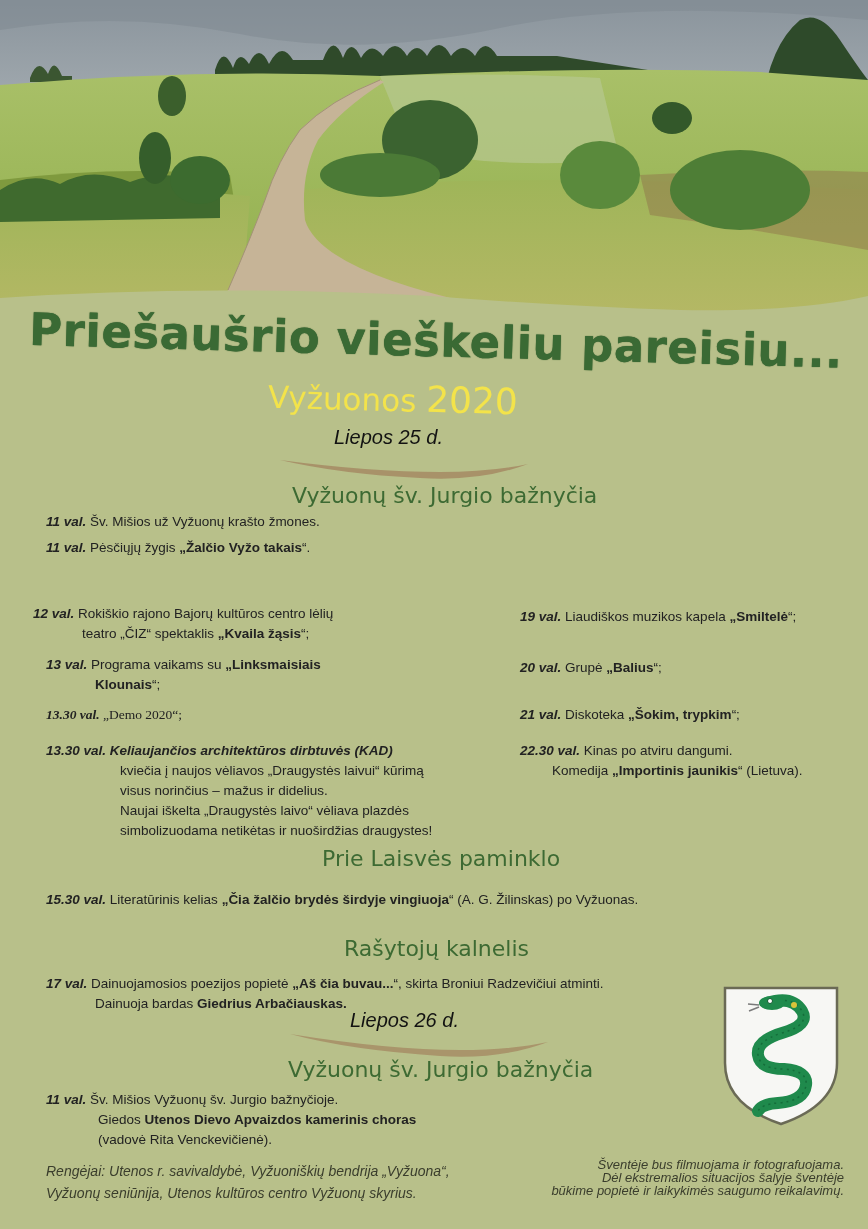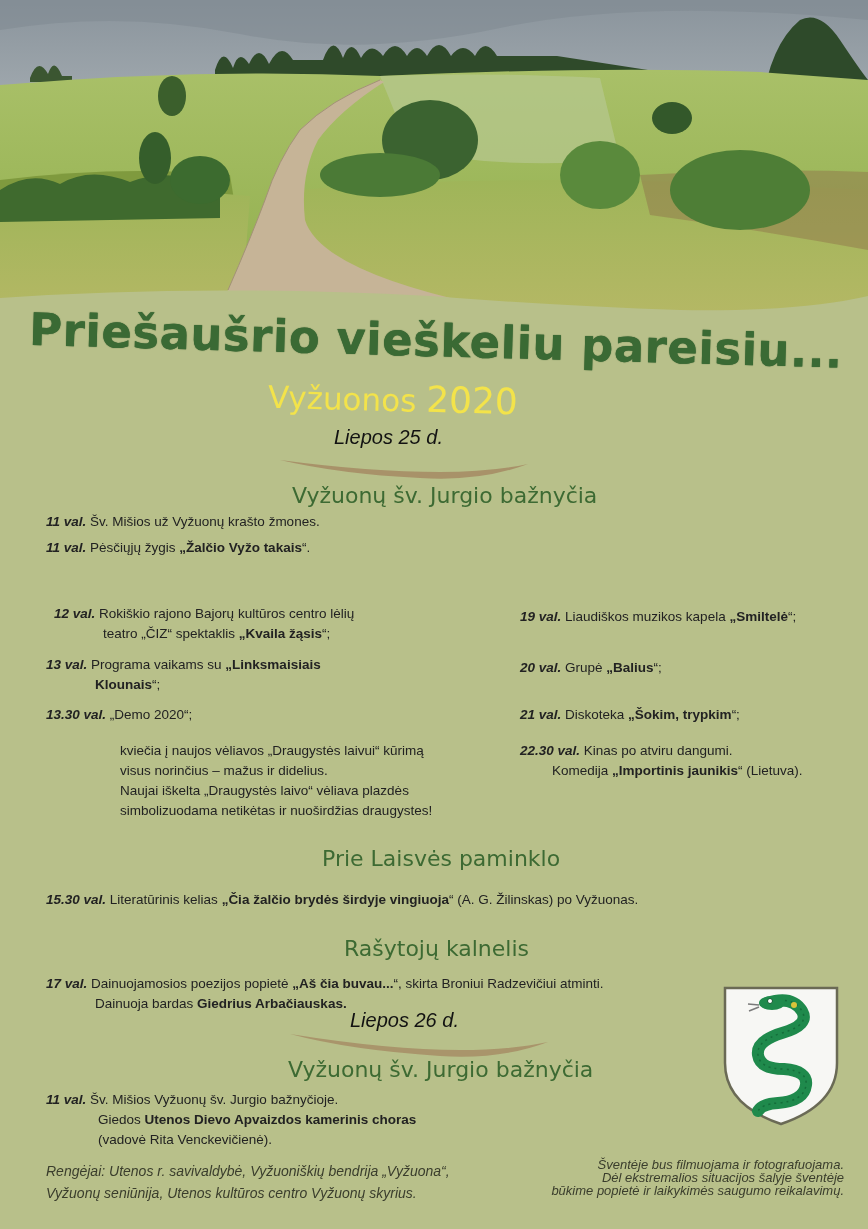--- a/index.html
+++ b/index.html
@@ -125,33 +125,34 @@
   <div class="ev" style="left:46px;top:512px;">
     <span class="t">11 val.</span>
     <span>Šv. Mišios už Vyžuonų krašto žmones.</span>
   </div>
   <div class="ev" style="left:46px;top:538px;">
     <span class="t">11 val.</span>
     <span>Pėsčiųjų žygis </span><b>„Žalčio Vyžo takais</b><span>“.</span>
   </div>
 
 
-  <div class="ev" style="left:54px;top:604px;">
+  <div class="ev" style="left:33px;top:604px;">
     <div><span class="t">12 val.</span> <span>Rokiškio rajono Bajorų kultūros centro lėlių</span></div>
     <div class="ind"><span>teatro „ČIZ“ spektaklis </span><b>„Kvaila žąsis</b><span>“;</span></div>
   </div>
   <div class="ev" style="left:46px;top:655px;">
     <div><span class="t">13 val.</span> <span>Programa vaikams su  </span><b>„Linksmaisiais</b></div>
     <div class="ind"><b>Klounais</b><span>“;</span></div>
   </div>
-  <div class="ev" style="left:46px;top:705px;">
+  <div class="ev" style="left:46px;top:705px;font-family:Liberation Serif, serif;">
     <span class="t">13.30 val.</span>
     <span>„Demo 2020“;</span>
   </div>
   <div class="ev" style="left:46px;top:741px;">
+    <div><span class="t">13.30 val.</span> <b style="font-style:italic">Keliaujančios architektūros dirbtuvės (KAD)</b></div>
     <div class="ind2">kviečia į naujos vėliavos „Draugystės laivui“ kūrimą</div>
     <div class="ind2">visus norinčius – mažus ir didelius.</div>
     <div class="ind2">Naujai iškelta „Draugystės laivo“ vėliava plazdės</div>
     <div class="ind2">simbolizuodama netikėtas ir nuoširdžias draugystes!</div>
   </div>
 
   <div class="ev" style="left:520px;top:607px;">
     <span class="t">19 val.</span>
     <span>Liaudiškos muzikos kapela </span><b>„Smiltelė</b><span>“;</span>
   </div>

